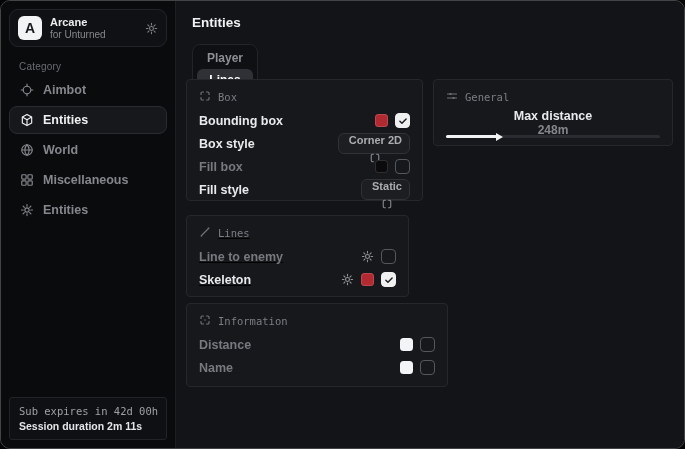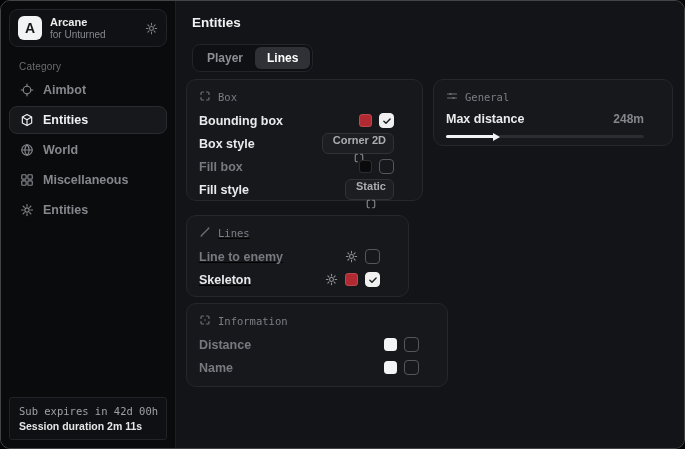--- a/index.html
+++ b/index.html
@@ -64,30 +64,31 @@
   .main { flex:1; position:relative; background:#131418; }
   .page-title {
     position:absolute; left:16px; top:14px;
     color:#f1f2f3; font-size:13.5px; font-weight:700;
   }
   .tabs {
     position:absolute; left:16px; top:43px;
     display:inline-flex; align-items:center;
     background:#0f1013; border:1px solid #232428; border-radius:8px;
     padding:2px;
+    flex-direction:column;
   }
   .tab {
     padding:4px 12px; font-size:12px; font-weight:600;
     color:#8d8f94; border-radius:6px; cursor:default;
   }
   .tab.active { background:#303136; color:#ffffff; }
 
   .card {
     position:absolute; background:#17181c; border:1px solid #26272b;
-    border-radius:10px; padding:9px 28px 11px 12px;
+    border-radius:4px; padding:9px 12px 11px 12px;
   }
   .card-box  { left:10px;  top:78px;  width:237px; height:122px; }
   .card-lines{ left:10px;  top:214px; width:223px; height:82px;text-decoration:underline;  }
   .card-info { left:10px;  top:302px; width:262px; height:84px;  }
   .card-gen  { left:257px; top:78px;  width:240px; height:67px;  }
 
   .card-head {
     display:flex; align-items:center; gap:7px;
     color:#7c7e84; font-family:"DejaVu Sans Mono", monospace;
     font-size:10.5px; height:16px; margin-bottom:4px;
@@ -118,21 +119,21 @@
   .dropdown {
     display:flex; align-items:center; gap:7px;
     background:#1d1e22; border:1px solid #303237; border-radius:6px;
     height:21px; padding:0 7px 0 10px;
     color:#aaacb0; font-size:11px; font-weight:600; cursor:default;flex-direction:column;
   }
   .dropdown svg { color:#8b8d92; }
 
   .gear-mini { color:#8f9196; display:flex; align-items:center; }
 
-  .slider-row { display:flex; align-items:center; justify-content:space-between; height:20px; }
+  .slider-row { display:flex; align-items:center; justify-content:space-between; height:20px;flex-direction:column; }
   .slider-value { color:#84868b; font-size:12px; font-weight:600; }
   .slider-track {
     position:relative; margin-top:6px; height:3px; border-radius:2px;
     background:#2b2c31; width:100%;
   }
   .slider-fill {
     position:absolute; left:0; top:0; bottom:0;
     background:#f2f3f4; border-radius:2px;
   }
   .slider-thumb {

